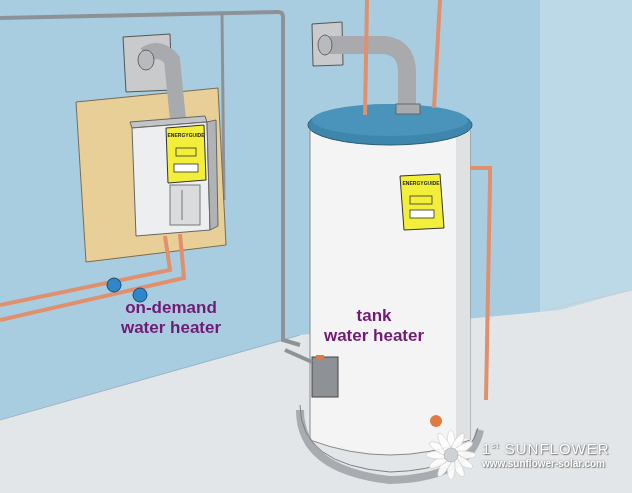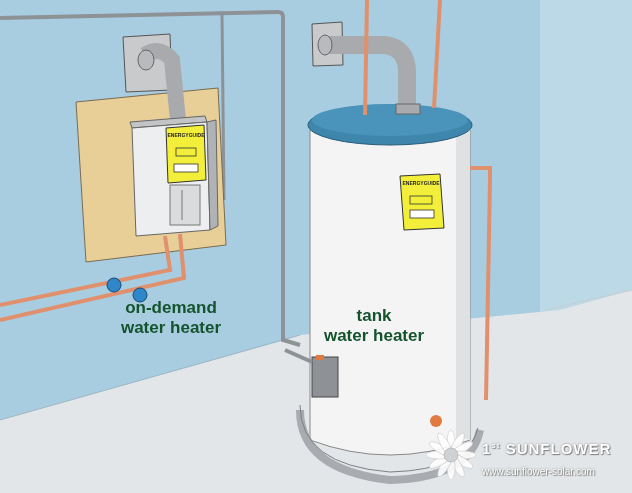--- a/index.html
+++ b/index.html
@@ -1,24 +1,24 @@
 <!DOCTYPE html>
 <html><head>
 <meta charset="utf-8">
 <style>
   html,body{margin:0;padding:0;}
   body{width:632px;height:493px;overflow:hidden;background:#a9cde0;position:relative;font-family:"Liberation Sans",sans-serif;}
   #scene{position:absolute;left:0;top:0;width:632px;height:493px;}
-  .label{position:absolute;font-weight:bold;color:#14532d;text-align:center;line-height:20px;font-size:17px;}
+  .label{position:absolute;font-weight:bold;color:#701a75;text-align:center;line-height:20px;font-size:17px;}
   .label-ondemand{left:104px;top:298px;width:134px;}
   .label-tank{left:314px;top:306px;width:120px;}
   .wm{position:absolute;left:482px;top:440px;color:#ffffff;text-shadow:0 0 2px #777,1px 1px 1px #888;}
-  .wm .brand{font-size:15px;font-weight:bold;letter-spacing:1px;}
+  .wm .brand{font-size:15px;font-weight:normal;letter-spacing:1px;}
   .wm .brand sup{font-size:8px;}
-  .wm .url{font-size:10px;font-weight:normal;margin-top:9px;}
+  .wm .url{font-size:10px;font-weight:bold;margin-top:1px;}
 </style>
 </head>
 <body>
 
 <svg id="scene" width="632" height="493" viewBox="0 0 632 493">
 
   <rect x="0" y="0" width="632" height="493" fill="#a9cde0"></rect>
 
   <polygon points="540,0 632,0 632,300 540,330" fill="#bcd9e8"></polygon>
 

